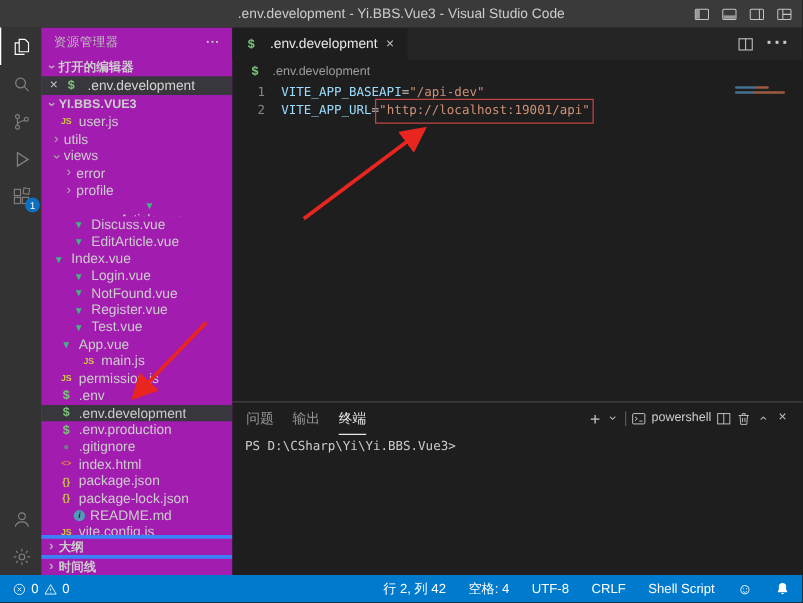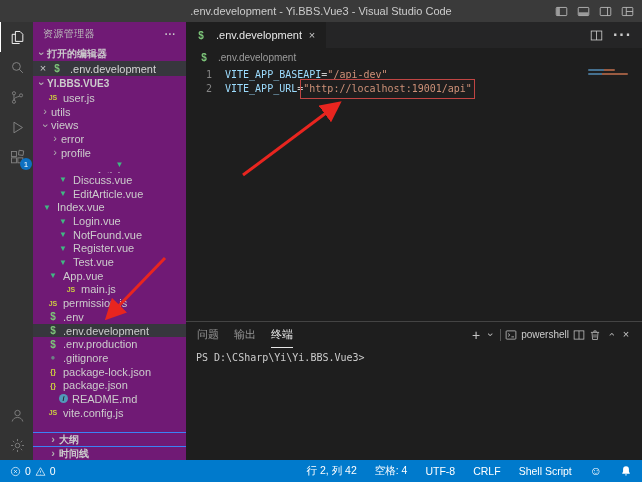--- a/index.html
+++ b/index.html
@@ -17,21 +17,21 @@
   
   .activitybar{width:33px;background:#333333;display:flex;flex-direction:column;align-items:center;flex-shrink:0}
   .ab-item{width:33px;height:30px;display:flex;align-items:center;justify-content:center;color:#818181;
            position:relative;border-left:2px solid transparent}
   .ab-item.active{color:#ffffff;border-left-color:#ffffff}
   .ab-bottom{margin-top:auto}
   .ab-badge{position:absolute;right:2px;bottom:2px;min-width:12px;height:12px;border-radius:7px;background:#0e70c0;
             color:#fff;font-size:8px;display:flex;align-items:center;justify-content:center}
 
   
-  .sidebar{width:153px;background:#701a75;color:#bfbfbf;display:flex;flex-direction:column;flex-shrink:0;overflow:hidden}
+  .sidebar{width:153px;background:#a21caf;color:#bfbfbf;display:flex;flex-direction:column;flex-shrink:0;overflow:hidden}
   .sb-title{height:24px;display:flex;align-items:center;padding:0 10px;font-size:10px;color:#bbbbbb;letter-spacing:.4px;flex-shrink:0}
   .more{margin-left:auto;color:#cccccc;font-weight:bold}
   .more::before{content:"···"}
   .sec-h{height:15px;display:flex;align-items:center;font-size:10px;font-weight:bold;color:#cccccc;padding:0 2px;flex-shrink:0}
   .chev{display:inline-block;width:12px;text-align:center;color:#b0b0b0;font-size:11px;line-height:1}
   .chev::before{content:"›"}
   .chev.down{transform:rotate(90deg)}
   .chev.up{transform:rotate(-90deg)}
   .oe-row{height:15px;display:flex;align-items:center;gap:3px;background:#37373d;padding:0 5px;font-size:11px;color:#d4d4d4;flex-shrink:0}
   .close-x{color:#c5c5c5;font-size:11px;width:10px;text-align:center;line-height:1}
@@ -42,22 +42,22 @@
   .tree-label{overflow:hidden;text-overflow:ellipsis}
   .fic{display:inline-flex;align-items:center;justify-content:center;width:12px;height:11px;margin-right:4px;flex-shrink:0}
   .ic-js{color:#cbcb41;font-size:7px;font-weight:bold}.ic-js::before{content:"JS"}
   .ic-vue{color:#41b883;font-size:8px}.ic-vue::before{content:"▼"}
   .ic-shell{color:#7cc379;font-size:10px;font-weight:bold}.ic-shell::before{content:"$"}
   .ic-git{color:#6d8086;font-size:8px}.ic-git::before{content:"●"}
   .ic-html{color:#e0823d;font-size:7px;font-weight:bold}.ic-html::before{content:"<>"}
   .ic-json{color:#cbcb41;font-size:8px;font-weight:bold}.ic-json::before{content:"{}"}
   .ic-info{background:#519aba;color:#23272e;border-radius:50%;width:9px;height:9px;font-size:7px;font-weight:bold;font-style:italic}
   .ic-info::before{content:"i"}
-  .side-sec{height:13px;border-top:1px solid #3b82f6;display:flex;align-items:center;font-size:10px;font-weight:bold;
-            color:#cccccc;flex-shrink:0;padding:0 14px}
+  .side-sec{height:13px;border-top:3px solid #3b82f6;display:flex;align-items:center;font-size:10px;font-weight:bold;
+            color:#cccccc;flex-shrink:0;padding:0 2px}
 
   
   .editor-col{flex:1;display:flex;flex-direction:column;min-width:0;background:#1e1e1e}
   .tabbar{height:26px;background:#252526;display:flex;flex-shrink:0}
   .tab{display:flex;align-items:center;gap:5px;background:#1e1e1e;color:#e7e7e7;font-size:11px;padding:0 9px}
   .tab-actions{margin-left:auto;display:flex;align-items:center;gap:10px;color:#cccccc;padding-right:10px}
   .dots{font-weight:bold;letter-spacing:1px}
   .dots::before{content:"···"}
   .breadcrumbs{height:18px;display:flex;align-items:center;gap:4px;padding:0 12px;font-size:10px;color:#9d9d9d;flex-shrink:0}
   .code{flex:1;position:relative;font-family:"DejaVu Sans Mono","Liberation Mono",monospace;font-size:10px;padding-top:2px;overflow:hidden}
@@ -275,26 +275,30 @@
         </div>
         <div class="tree-row" style="padding-left: 14px;">
           <span class="fic ic-shell"></span>
           <span class="tree-label">.env.production</span>
         </div>
         <div class="tree-row" style="padding-left: 14px;">
           <span class="fic ic-git"></span>
           <span class="tree-label">.gitignore</span>
         </div>
         <div class="tree-row" style="padding-left: 14px;">
+          <span class="fic ic-html"></span>
+          <span class="tree-label">index.html</span>
+        </div>
+        <div class="tree-row" style="padding-left: 14px;">
+          <span class="fic ic-json"></span>
+          <span class="tree-label">package.json</span>
+        </div>
+        <div class="tree-row" style="padding-left: 14px;">
           <span class="fic ic-json"></span>
           <span class="tree-label">package-lock.json</span>
-        </div>
-        <div class="tree-row" style="padding-left: 14px;">
-          <span class="fic ic-json"></span>
-          <span class="tree-label">package.json</span>
         </div>
         <div class="tree-row" style="padding-left: 26px;">
           <span class="fic ic-info"></span>
           <span class="tree-label">README.md</span>
         </div>
         <div class="tree-row" style="padding-left: 14px;">
           <span class="fic ic-js"></span>
           <span class="tree-label">vite.config.js</span>
         </div>
       </div>

